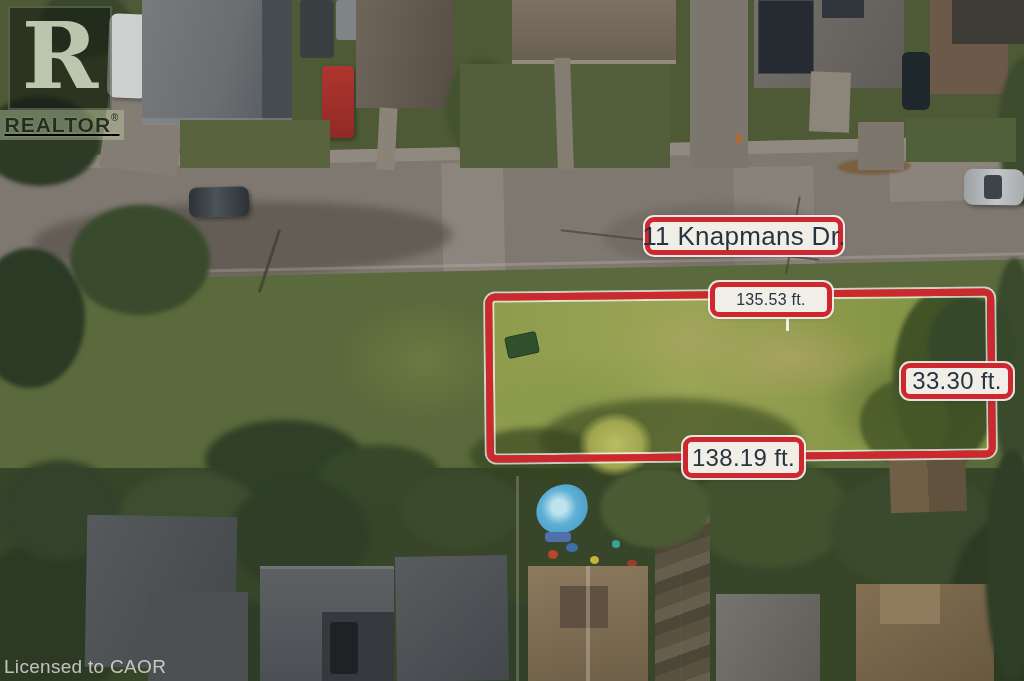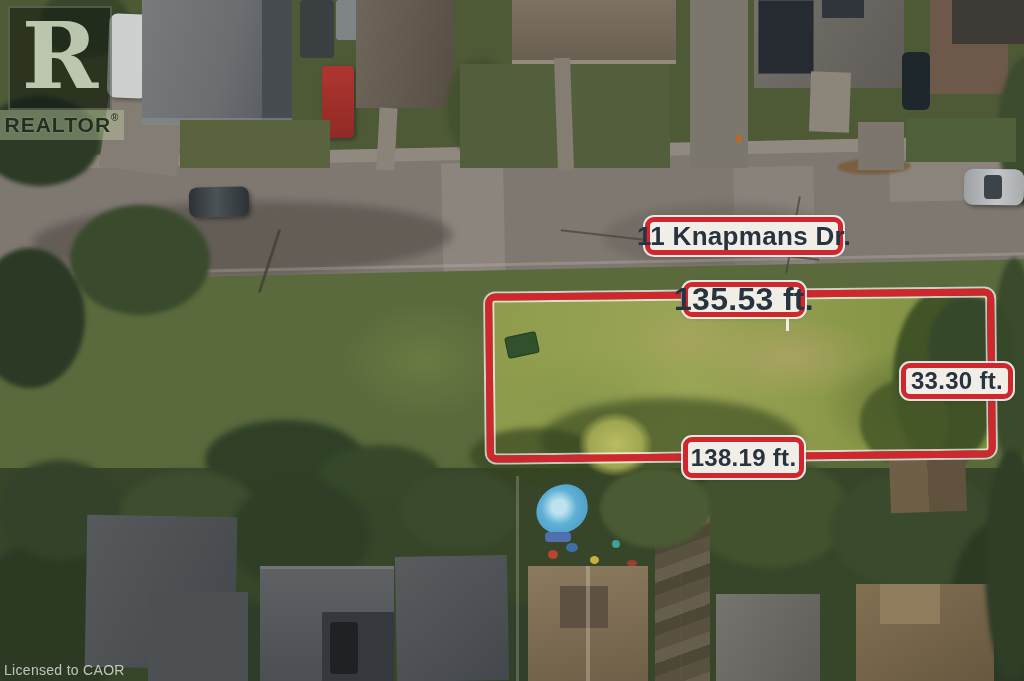--- a/index.html
+++ b/index.html
@@ -15,25 +15,25 @@
   }
   .s{position:absolute;}
   .b{border-radius:50%;}
   
   .tag{
     position:absolute;display:flex;align-items:center;justify-content:center;
     background:var(--label-bg);
     border:5px solid var(--red);
     border-radius:9px;
     box-shadow:0 0 0 2px rgba(255,255,255,.85), 0 1px 4px rgba(0,0,0,.25);
-    color:var(--ink);font-weight:700;letter-spacing:.3px;white-space:nowrap;
+    color:var(--ink);font-weight:400;letter-spacing:.3px;white-space:nowrap;
     z-index:30;
   }
   .tag-address{left:645px;top:217px;width:188px;height:28px;font-size:26px;}
-  .tag-top{left:683px;top:282px;width:112px;height:25px;font-size:32px;}
+  .tag-top{left:710px;top:282px;width:112px;height:25px;font-size:16px;}
   .tag-left{left:434px;top:361px;width:104px;height:28px;font-size:24px;}
   .tag-right{left:901px;top:363px;width:102px;height:26px;font-size:24px;}
   .tag-bottom{left:683px;top:437px;width:111px;height:31px;font-size:24px;}
   
   .lot-line{
     position:absolute;left:486px;top:291px;width:495px;height:155px;
     border:7px solid var(--red);border-radius:10px;
     box-shadow:0 0 0 2px rgba(255,255,255,.7), inset 0 0 0 2px rgba(255,255,255,.7);
     transform:rotate(-.6deg);
     z-index:20;
@@ -48,28 +48,29 @@
   }
   .wm-r{
     font-family:"DejaVu Serif",serif;font-weight:700;font-size:92px;line-height:1;
     color:rgba(221,231,206,.82);transform:translateY(-2px);
   }
   .wm-band{
     position:absolute;left:0px;top:110px;width:124px;height:30px;
     background:rgba(193,207,168,.42);
     display:flex;align-items:center;justify-content:center;
     z-index:40;
+    text-decoration:underline;
   }
   .wm-text{
     font-size:21px;font-weight:600;letter-spacing:1px;color:rgba(24,34,21,.9);
     text-shadow:0 0 2px rgba(225,235,210,.35);
   }
   .wm-reg{font-size:10px;vertical-align:top;line-height:10px;}
   .license{
-    position:absolute;left:4px;bottom:3px;font-size:14px;
+    position:absolute;left:4px;bottom:3px;font-size:19px;
     color:rgba(232,233,230,.78);letter-spacing:.3px;z-index:40;
   }
 </style>
 </head>
 <body>
 
 <div id="stage">
 
   <div class="s" style="left:0;top:0;width:1024px;height:290px;background:#4e5936;"></div>
   <div class="s" style="left:0;top:258px;width:1024px;height:222px;background:#5a6a3c;"></div>

